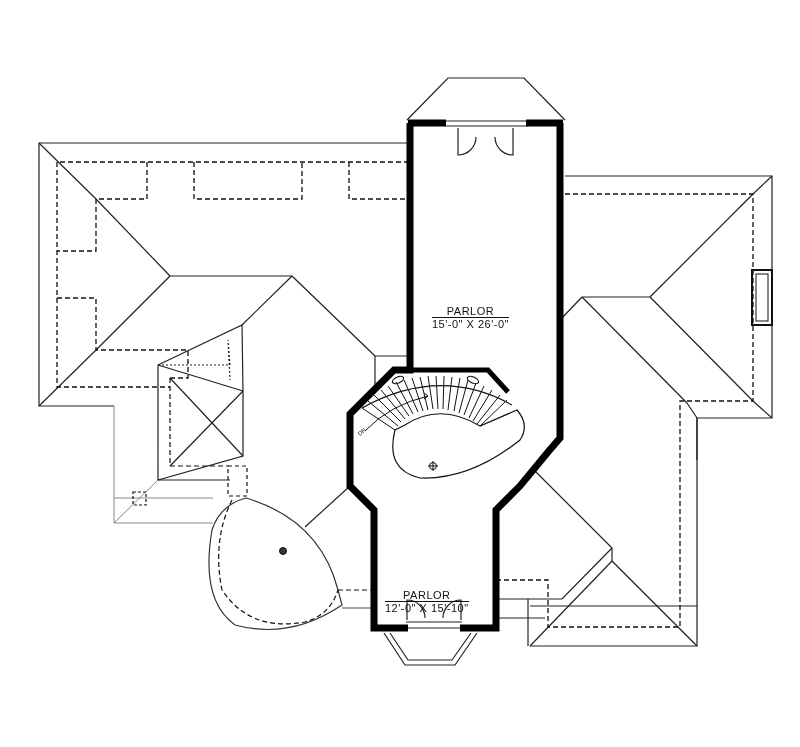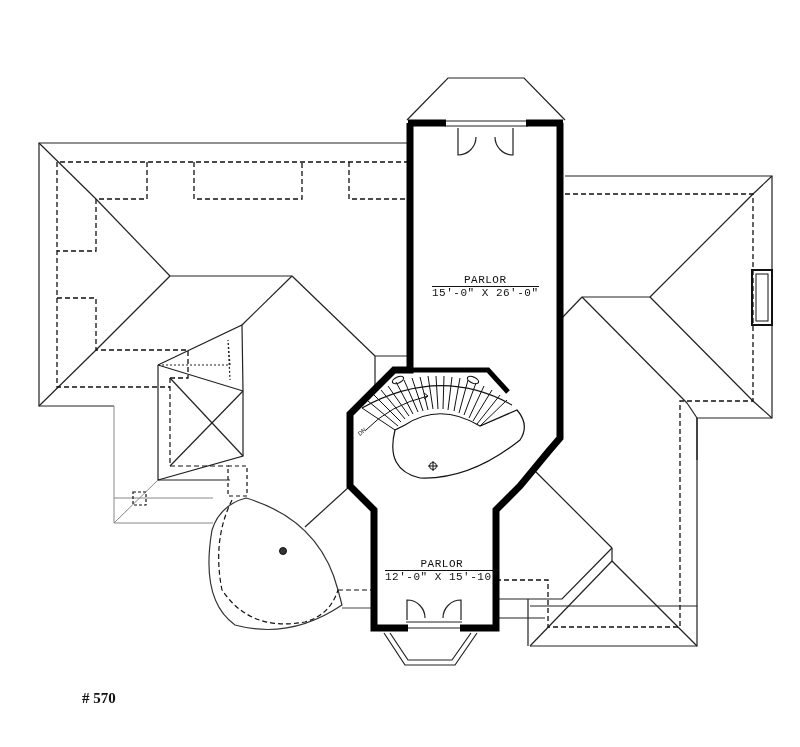--- a/index.html
+++ b/index.html
@@ -1,25 +1,26 @@
 <!DOCTYPE html>
 <html><head>
   <meta charset="utf-8">
   <style>
     html, body { margin: 0; padding: 0; background: #ffffff; }
     body { width: 800px; height: 747px; position: relative; overflow: hidden; }
     #plan { position: absolute; left: 0; top: 0; width: 800px; height: 747px; }
     .room-label {
       position: absolute;
-      font-family: Liberation Mono, monospace;
+      font-family: Liberation Sans, sans-serif;
       font-size: 11px;
       color: #111;
       text-align: center;
       line-height: 12px;
       letter-spacing: 0.5px;
+      margin-top: 31px;
     }
     .room-label .name { display: block; border-bottom: 1px solid #111; padding: 0 2px; }
     .room-label .dims { display: block; }
     .caption {
       position: absolute;
       left: 82px;
       top: 689px;
       font-family: "Liberation Serif", serif;
       font-weight: bold;
       font-size: 15px;
@@ -187,14 +188,13 @@
   <span class="name">PARLOR</span>
   <span class="dims">15'-0" X 26'-0"</span>
 </div>
 
 <div class="room-label" style="left:385px; top:558px;">
   <span class="name">PARLOR</span>
   <span class="dims">12'-0" X 15'-10"</span>
 </div>
 
 <div class="caption">
-  <div># 570</div>
 </div>
 
 </body></html>

